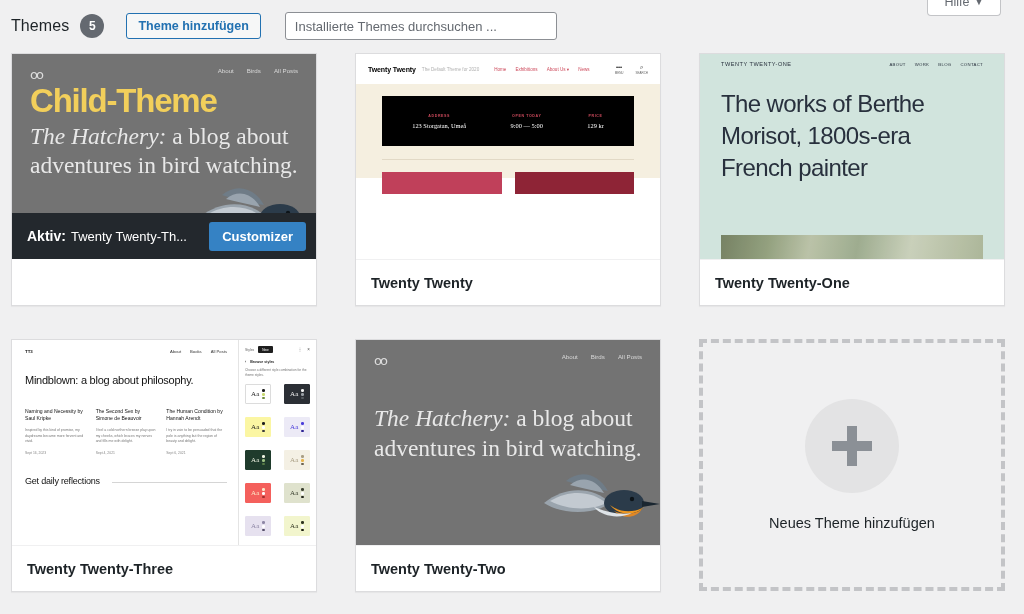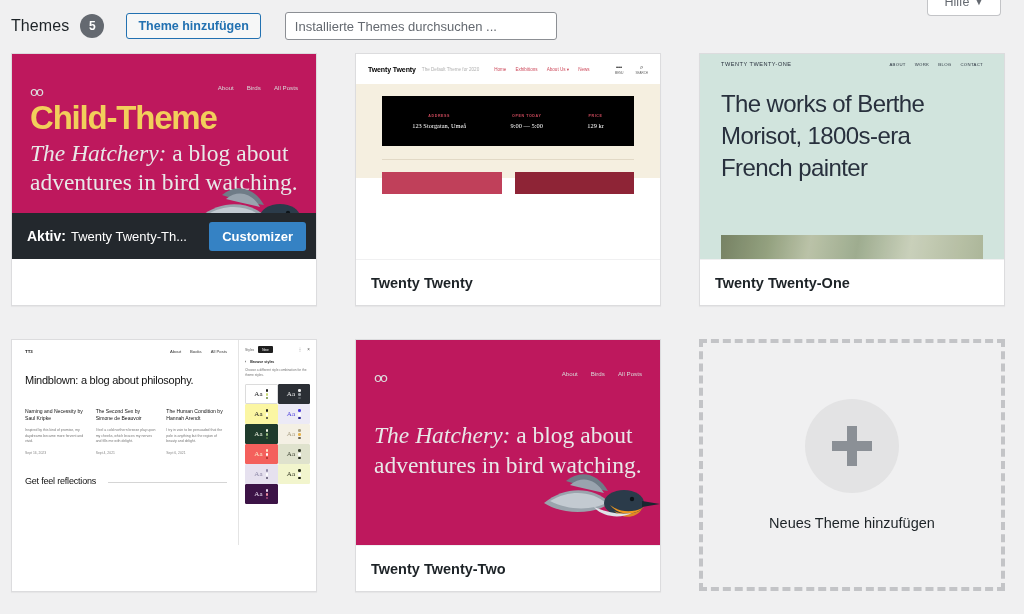--- a/index.html
+++ b/index.html
@@ -92,22 +92,22 @@
     max-width: 170px;
   }
   .customizer-btn {
     background: #3582c4; color: #fff; border: none; border-radius: 3px;
     font-size: 13px; font-weight: 600; padding: 7px 13px; cursor: pointer;
     font-family: "Liberation Sans", sans-serif; white-space: nowrap;
   }
 
   
   .dark-site {
-    width: 100%; height: 100%; background: #be185d; position: relative;
-    padding: 30px 18px;
+    width: 100%; height: 100%; background: #737373; position: relative;
+    padding: 13px 18px;
   }
   .ds-top { display: flex; align-items: flex-start; justify-content: space-between; }
   .logo-glyph {
     color: #dcdcdc; font-size: 13px; letter-spacing: -2px;
     font-family: "DejaVu Sans", sans-serif;
   }
   .ds-nav { display: flex; gap: 13px; }
   .ds-nav span { color: #d8d8d8; font-size: 6.2px; }
   .ds-gold {
     color: #f2cf5b; font-family: "Liberation Sans", sans-serif;
@@ -210,21 +210,21 @@
   }
   .tt23-side-top .sp { margin-left: auto; display: flex; gap: 5px; }
   .tt23-side-top .sp i { font-size: 4.5px; color: #555; font-style: normal; }
   .tt23-browse {
     display: flex; align-items: center; gap: 4px; margin-top: 7px;
     font-size: 3.6px; color: #1e1e1e; font-weight: 700;
   }
   .tt23-desc { font-size: 3.2px; color: #757575; line-height: 1.6; margin-top: 4px; }
   .tt23-swatches {
     display: grid; grid-template-columns: repeat(2, 1fr);
-    gap: 0; margin-top: 6px;
+    gap: 13px; margin-top: 6px;
   }
   .sw {
     height: 20px; border-radius: 1px;
     display: flex; align-items: center; justify-content: center; gap: 3px;
     position: relative;
   }
   .sw .aa { font-size: 7px; font-weight: 400; font-family: "Liberation Serif", serif; }
   .sw .dots { display: flex; flex-direction: column; gap: 1px; }
   .sw .dots i { width: 2.6px; height: 2.6px; border-radius: 50%; display: block; }
 
@@ -391,21 +391,21 @@
               <div class="x">I feel a cold northern breeze play upon my cheeks, which braces my nerves and fills me with delight.</div>
               <div class="d">Sept 4, 2021</div>
             </div>
             <div class="tt23-post">
               <div class="t">The Human Condition by Hannah Arendt</div>
               <div class="x">I try in vain to be persuaded that the pole is anything but the region of beauty and delight.</div>
               <div class="d">Sept 6, 2021</div>
             </div>
           </div>
           <div class="tt23-foot">
-            <div class="ft">Get feel reflections</div>
+            <div class="ft">Get daily reflections</div>
             <div class="fl"></div>
           </div>
         </div>
         <div class="tt23-side">
           <div class="tt23-side-top">
             <span class="lbl">Styles</span>
             <span class="tt23-pill">New</span>
             <span class="sp">
                 <i>⋮</i>
                 <i>×</i>
@@ -501,20 +501,23 @@
                 <span class="aa" style="color: rgb(232, 217, 239);">Aa</span>
                 <span class="dots">
                   <i style="background: rgb(232, 217, 239);"></i>
                   <i style="background: rgb(239, 142, 160);"></i>
                   <i style="background: rgb(160, 73, 122);"></i>
                 </span>
               </div>
             </div>
         </div>
       </div>
+    </div>
+    <div class="theme-name-bar">
+      <span class="theme-name">Twenty Twenty-Three</span>
     </div>
   </div>
 
   <div class="theme-card">
     <div class="screenshot">
       <div class="dark-site">
         <div class="ds-top">
           <span class="logo-glyph">oo</span>
           <div class="ds-nav">
             <span>About</span>

